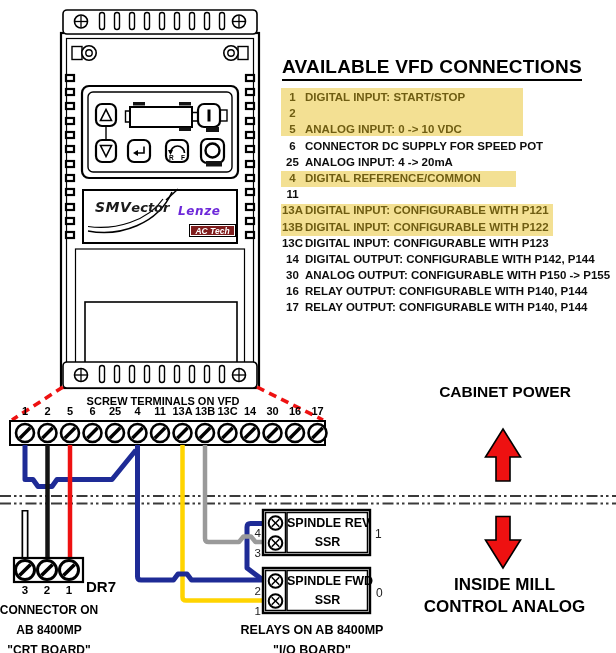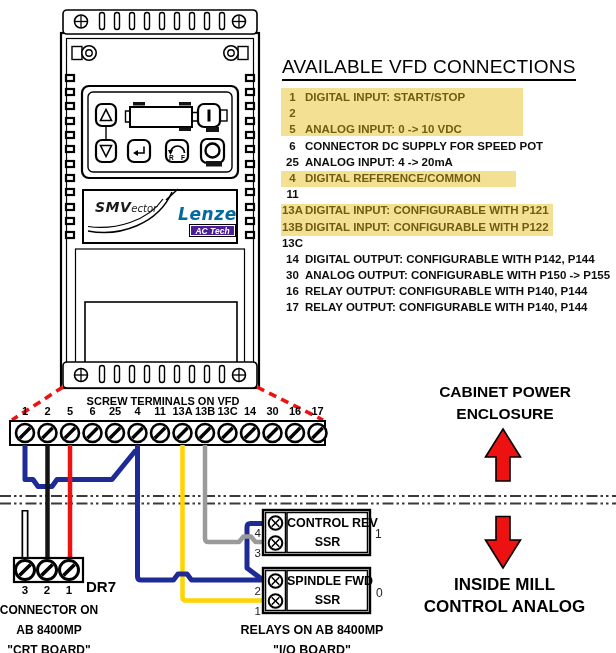--- a/index.html
+++ b/index.html
@@ -1,43 +1,43 @@
 <!DOCTYPE html>
 <html style="--wire-blue: #1e2b96; --wire-black: #141414; --wire-red: #ee1111; --wire-yellow: #ffd400; --wire-gray: #9a9a9a; --arrow-red: #ee1111; --dashed-red: #ee1111; --highlight-bg: #f3e093; --highlight-text: #6f5d12;"><head>
 <meta charset="utf-8">
 <style>
   *{margin:0;padding:0;box-sizing:border-box}
   html,body{width:616px;height:653px}
   body{position:relative;background:#fff;font-family:"Liberation Sans",sans-serif;overflow:hidden}
   svg{position:absolute;left:0;top:0}
 
   
-  .title{position:absolute;left:282px;top:56px;font-size:19px;font-weight:normal;color:#000;
+  .title{position:absolute;left:282px;top:56px;font-size:19px;font-weight:bold;color:#000;
          border-bottom:2.5px solid #000;padding-bottom:1px;white-space:nowrap;letter-spacing:.2px}
   .hlblock{position:absolute;background:var(--highlight-bg)}
   .conn-list{position:absolute;left:281px;top:89px}
   .crow{height:16.2px;line-height:16.2px;white-space:nowrap;font-size:11.5px;font-weight:bold;color:#0d0d0d;display:flex}
   .cnum{display:inline-block;width:23px;text-align:center;flex:none}
   .ctxt{display:inline-block;padding-left:1px}
   .crow.hl .cnum,.crow.hl .ctxt{color:var(--highlight-text)}
 
   
   .lbl{position:absolute;color:#000;font-weight:bold;white-space:nowrap}
   .center{text-align:center}
   .tnum{position:absolute;top:405px;transform:translateX(-50%);font-size:11px;font-weight:bold}
   .pin{position:absolute;font-size:11.5px;font-weight:bold;transform:translateX(-50%)}
   .spin{position:absolute;font-size:11.5px;font-weight:normal;color:#222}
 
   
   .smvwrap{position:absolute;left:95px;top:197px;font-family:"DejaVu Sans",sans-serif;font-style:italic;color:#1a1a1a}
   .smv{font-size:14px;font-weight:bold;letter-spacing:.5px}
-  .ector{font-size:10px;font-weight:normal}
+  .ector{font-size:13px;font-weight:bold}
   .lenze{position:absolute;left:178px;top:204px;font-family:"DejaVu Sans",sans-serif;
-         font-style:italic;font-weight:bold;font-size:17px;color:#0369a1;letter-spacing:.6px}
-  .actech{position:absolute;left:189px;top:224px;width:47px;height:13px;background:#4c1d95;color:#fff;
+         font-style:italic;font-weight:bold;font-size:12px;color:#6d28d9;letter-spacing:.6px}
+  .actech{position:absolute;left:189px;top:224px;width:47px;height:13px;background:#7f1d1d;color:#fff;
           font-style:italic;font-weight:bold;font-size:8.5px;line-height:12px;text-align:center;
           box-shadow:inset 0 0 0 1px #fff;border:1px solid #000}
 </style>
 </head>
 <body>
 
 <svg width="616" height="653" viewBox="0 0 616 653">
   <defs>
     <g id="screwT">
         <circle r="9" fill="#fff" stroke="#000" stroke-width="2.6"></circle>
@@ -273,20 +273,21 @@
   <div class="crow hl">
       <span class="cnum">13A</span>
       <span class="ctxt">DIGITAL INPUT: CONFIGURABLE WITH P121</span>
     </div>
   <div class="crow hl">
       <span class="cnum">13B</span>
       <span class="ctxt">DIGITAL INPUT: CONFIGURABLE WITH P122</span>
     </div>
   <div class="crow">
       <span class="cnum">13C</span>
+      <span class="ctxt">DIGITAL INPUT: CONFIGURABLE WITH P123</span>
     </div>
   <div class="crow">
       <span class="cnum">14</span>
       <span class="ctxt">DIGITAL OUTPUT: CONFIGURABLE WITH P142, P144</span>
     </div>
   <div class="crow">
       <span class="cnum">30</span>
       <span class="ctxt">ANALOG OUTPUT: CONFIGURABLE WITH P150 -&gt; P155</span>
     </div>
   <div class="crow">
@@ -314,39 +315,38 @@
 <span class="tnum" style="left:182.5px">13A</span>
 <span class="tnum" style="left:205px">13B</span>
 <span class="tnum" style="left:227.5px">13C</span>
 <span class="tnum" style="left:250px">14</span>
 <span class="tnum" style="left:272.5px">30</span>
 <span class="tnum" style="left:295px">16</span>
 <span class="tnum" style="left:317.5px">17</span>
 
 <div class="lbl center" style="left:420px;top:381px;width:170px;font-size:15.5px;line-height:22px">
   <div>CABINET POWER</div>
-  <div>ENCLOSURE</div>
 </div>
 <div class="lbl center" style="left:412px;top:574px;width:185px;font-size:17px;line-height:21.5px">
   <div>INSIDE MILL</div>
   <div>CONTROL ANALOG</div>
 </div>
 
 <div class="lbl" style="left:86px;top:578px;font-size:15px">DR7</div>
 <span class="pin" style="left:25px;top:584px">3</span>
 <span class="pin" style="left:47px;top:584px">2</span>
 <span class="pin" style="left:69px;top:584px">1</span>
 <div class="lbl center" style="left:-2px;top:600px;width:102px;font-size:12px;line-height:20px">
   <div>CONNECTOR ON</div>
   <div>AB 8400MP</div>
   <div>"CRT BOARD"</div>
 </div>
 
 <div class="lbl center" style="left:287px;top:514px;width:81px;font-size:12.5px;line-height:18.5px">
-  <div>CONTROL REV</div>
+  <div>SPINDLE REV</div>
   <div>SSR</div>
 </div>
 <div class="lbl center" style="left:287px;top:572px;width:81px;font-size:12.5px;line-height:18.5px">
   <div>SPINDLE FWD</div>
   <div>SSR</div>
 </div>
 <span class="spin" style="left:248px;top:527px;width:13px;text-align:right">4</span>
 <span class="spin" style="left:248px;top:547px;width:13px;text-align:right">3</span>
 <span class="spin" style="left:375px;top:527px;font-size:12px">1</span>
 <span class="spin" style="left:248px;top:585px;width:13px;text-align:right">2</span>

